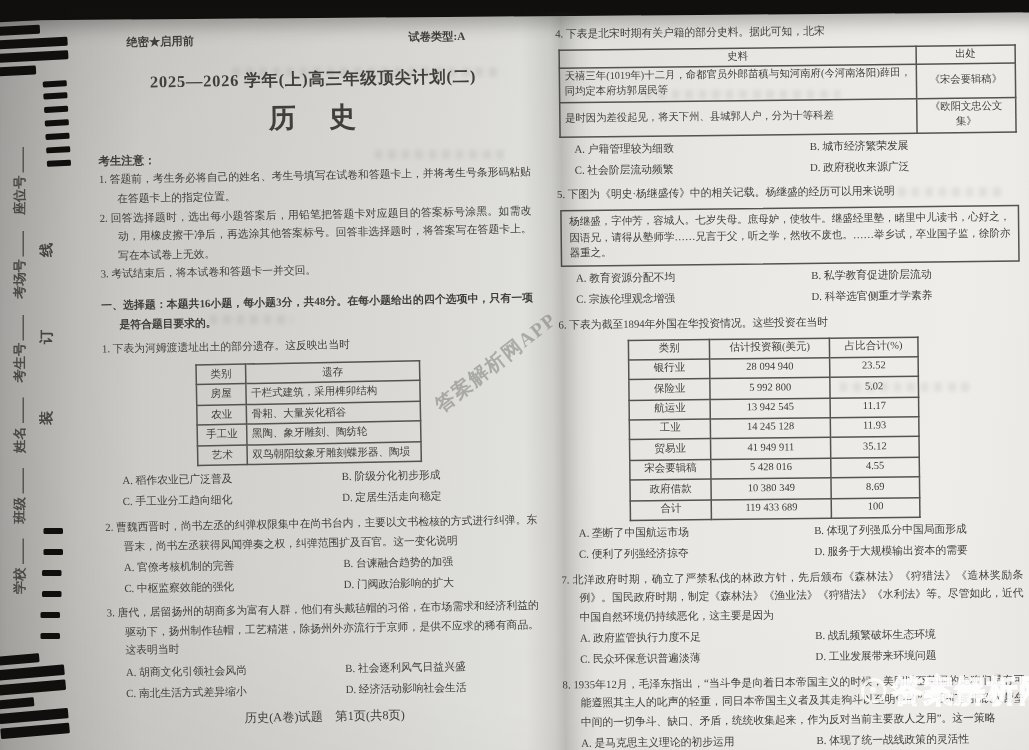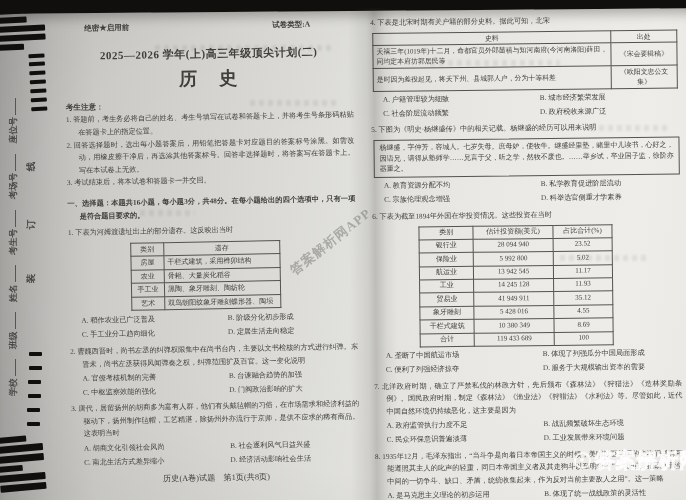--- a/index.html
+++ b/index.html
@@ -219,26 +219,26 @@
         <td>工业</td>
         <td>14 245 128</td>
         <td>11.93</td>
       </tr>
       <tr>
         <td>贸易业</td>
         <td>41 949 911</td>
         <td>35.12</td>
       </tr>
       <tr>
-        <td>象牙雕刻</td>
+        <td>宋会要辑稿</td>
         <td>5 428 016</td>
         <td>4.55</td>
       </tr>
       <tr>
-        <td>干栏式建筑</td>
+        <td>政府借款</td>
         <td>10 380 349</td>
         <td>8.69</td>
       </tr>
       <tr>
         <td>合计</td>
         <td>119 433 689</td>
         <td>100</td>
       </tr>
     </tbody>
       </table>

